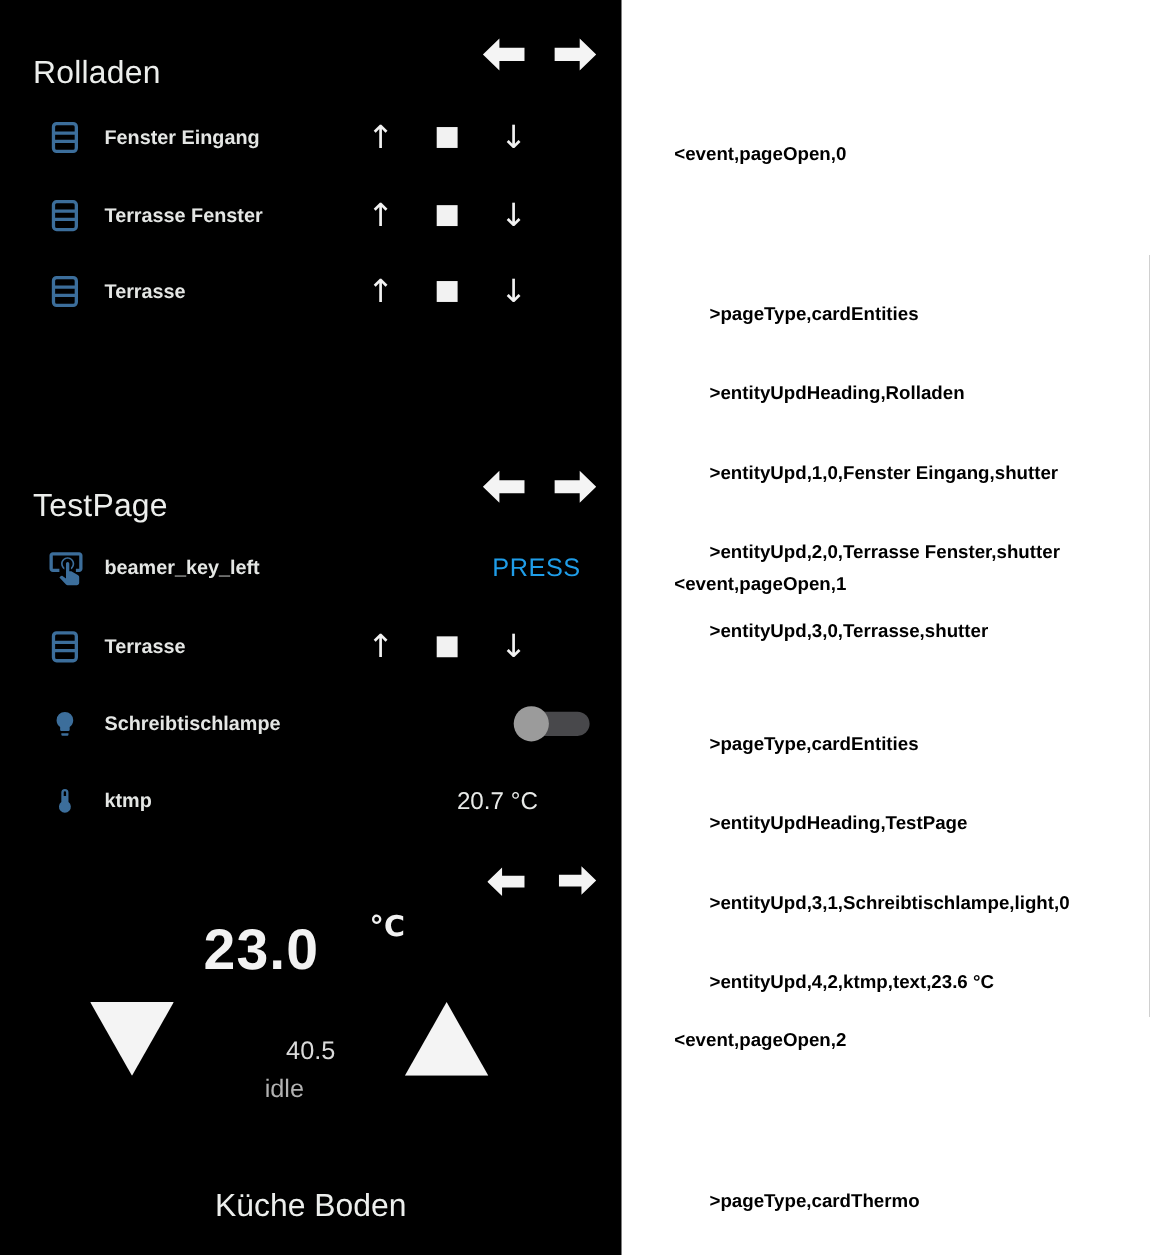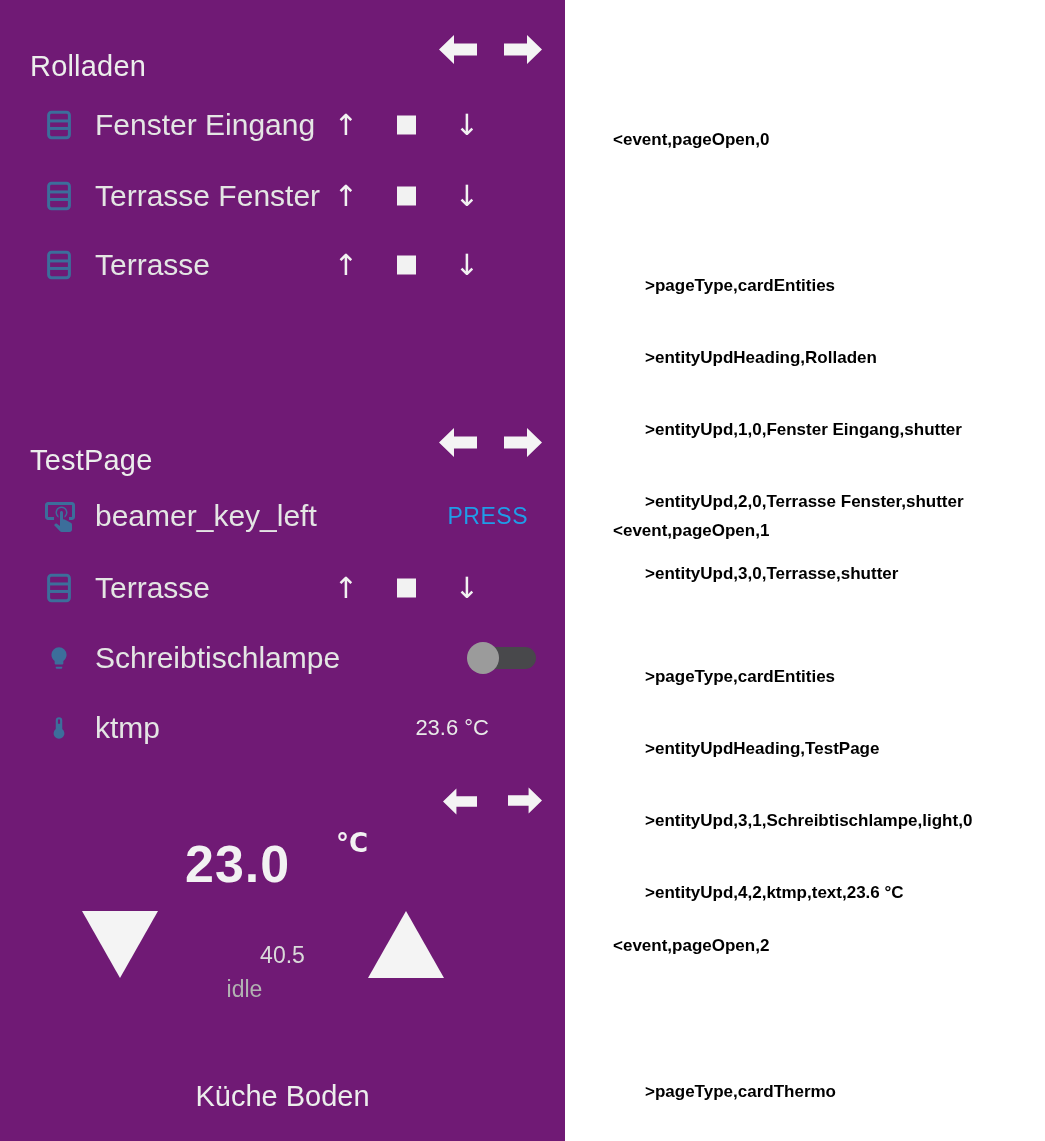--- a/index.html
+++ b/index.html
@@ -1,31 +1,31 @@
 <!DOCTYPE html>
 <html><head>
 <meta charset="utf-8">
 <title>NSPanel UI + UART log</title>
 <style>
   html,body{margin:0;padding:0;background:#ffffff;}
   .stage{position:relative;width:1045px;height:1141px;background:#ffffff;overflow:hidden;
          font-family:"Liberation Sans",sans-serif;}
 
   
-  .panel{position:absolute;left:0;top:0;width:565px;height:1141px;background:#701a75;}
+  .panel{position:absolute;left:0;top:0;width:565px;height:1141px;background:#000000;}
   .card{position:absolute;left:0;width:565px;}
   .card-heading{position:absolute;left:30px;font-size:29px;font-weight:400;color:#eceeec;
                 letter-spacing:0.2px;white-space:nowrap;}
   .nav-arrow{position:absolute;display:block;}
   .nav-arrow polygon{fill:#f4f4f4;}
 
   .row{position:absolute;left:0;width:565px;height:50px;}
   .e-icon{position:absolute;}
   .e-label{position:absolute;left:95px;top:50%;transform:translateY(-50%);
-           font-size:30px;color:#e4e6e4;white-space:nowrap;}
+           font-size:18px;color:#e4e6e4;white-space:nowrap;font-weight:bold;}
   .ctl{position:absolute;top:50%;transform:translateY(-50%);color:#f2f2f2;
        font-family:"DejaVu Sans","Liberation Sans",sans-serif;font-size:29px;
        width:34px;text-align:center;line-height:1;cursor:pointer;}
   .ctl-up{left:329px;}
   .ctl-down{left:450px;}
   .ctl-stop{position:absolute;top:50%;transform:translateY(-50%);left:397px;width:19px;height:19px;
             background:#f2f2f2;cursor:pointer;}
   .press{position:absolute;right:37px;top:50%;transform:translateY(-50%);
          font-size:23px;color:#1f9de8;letter-spacing:0.5px;cursor:pointer;white-space:nowrap;}
   .value{position:absolute;right:76px;top:50%;transform:translateY(-50%);
@@ -36,21 +36,21 @@
                 background:#9b9b9b;}
 
   
   .big-temp{position:absolute;left:185px;top:68px;font-size:52px;font-weight:700;color:#f2f2f2;
             line-height:1;letter-spacing:1px;}
   .big-unit{position:absolute;left:336px;top:58px;font-size:26px;font-weight:700;color:#f2f2f2;
             font-family:"DejaVu Sans","Liberation Sans",sans-serif;}
   .tri{position:absolute;cursor:pointer;}
   .tri polygon{fill:#f4f4f4;}
   .t-target{position:absolute;left:0;top:172px;width:565px;text-align:center;font-size:23px;color:#dadada;}
-  .t-state{position:absolute;left:0;top:206px;width:489px;text-align:center;font-size:23px;color:#b2b2b2;}
+  .t-state{position:absolute;left:0;top:206px;width:489px;text-align:center;font-size:23px;color:#b2b2b2;padding-left:14px;}
   .t-name{position:absolute;left:0;top:310px;width:565px;text-align:center;font-size:29px;color:#eceeec;}
 
   
   .console-block{position:absolute;left:613px;color:#000;font-weight:700;font-size:17px;
                  line-height:24px;white-space:pre;}
   .console-response{margin-top:26px;margin-left:32px;}
 </style>
 </head>
 <body>
 
@@ -143,21 +143,21 @@
         <div class="toggle">
           <div class="knob"></div>
         </div>
       </div>
 
       <div class="row" style="top:293px;">
         <svg class="e-icon" style="left:46px;top:9px;" width="26" height="32" viewBox="0 0 24 24">
           <path fill="#3c6e9b" d="M15,13V5A3,3 0 0,0 9,5V13A5,5 0 1,0 15,13M12,4A1,1 0 0,1 13,5V8H11V5A1,1 0 0,1 12,4Z"></path>
         </svg>
         <span class="e-label">ktmp</span>
-        <span class="value">23.6 °C</span>
+        <span class="value">20.7 °C</span>
       </div>
     </section>
 
     <section class="card" style="top:770px;height:371px;">
       <svg class="nav-arrow" style="left:443px;top:16px;" width="34" height="31" viewBox="0 0 38 33">
         <polygon points="0,16.5 15,2 15,10.5 38,10.5 38,22.5 15,22.5 15,31"></polygon>
       </svg>
       <svg class="nav-arrow" style="left:508px;top:15px;" width="34" height="31" viewBox="0 0 38 33">
         <polygon points="38,16.5 23,2 23,10.5 0,10.5 0,22.5 23,22.5 23,31"></polygon>
       </svg>

